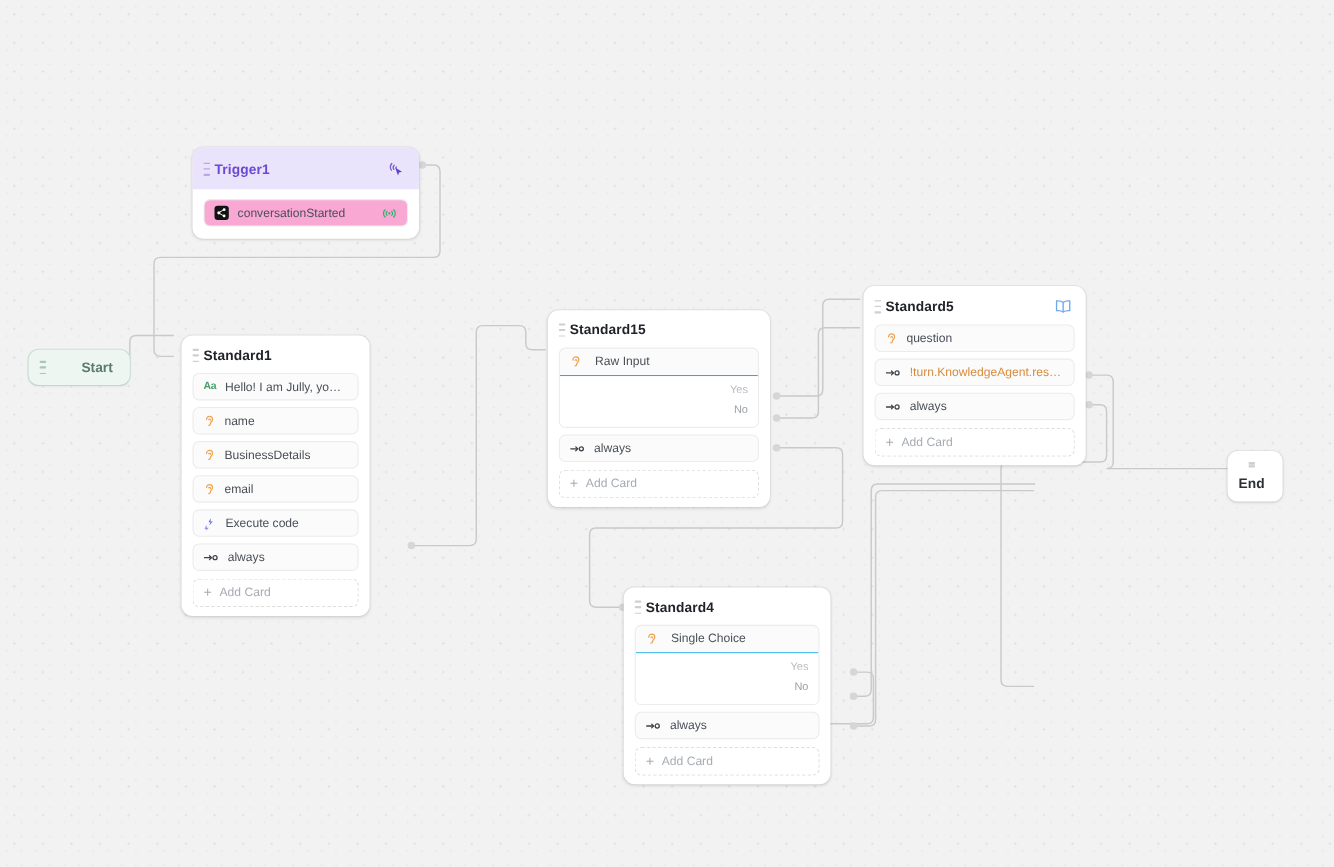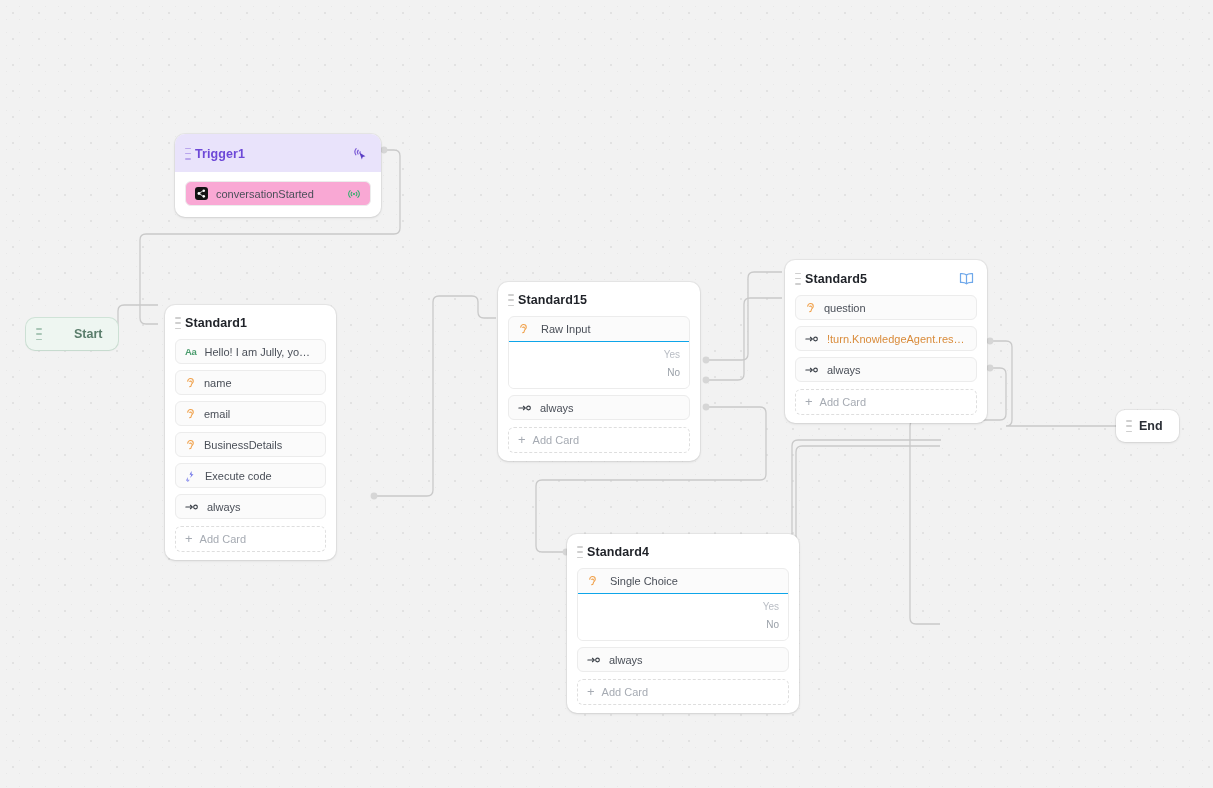--- a/index.html
+++ b/index.html
@@ -165,21 +165,21 @@
 
   <div class="pill start" style="left:26px; top:318px;gap:32px;">
     <span class="grip">
         <i></i>
         <i></i>
         <i></i>
       </span>
     <span>Start</span>
   </div>
 
-  <div class="pill end" style="left:1116px; top:410px;">
+  <div class="pill end" style="left:1116px; top:410px;flex-direction:column;">
     <span class="grip">
         <i></i>
         <i></i>
         <i></i>
       </span>
     <span>End</span>
   </div>
 
   <div class="node trigger" style="left:175px; top:134px; width:206px;">
     <div class="node-head">
@@ -248,31 +248,31 @@
         <span class="lbl">name</span>
       </div>
 
       <div class="card">
         <span class="ico">
           <svg width="11" height="12" viewBox="0 0 12 13" fill="none" stroke="#f0a14b" stroke-width="1.2" stroke-linecap="round">
             <path d="M3 4.6a3 3 0 0 1 6 0c0 2-2.2 2.6-2.2 4.3 0 .9-.7 1.6-1.6 1.6"></path>
             <path d="M5.2 4.8a1 1 0 0 1 1.8.6"></path>
           </svg>
         </span>
-        <span class="lbl">email</span>
+        <span class="lbl">BusinessDetails</span>
       </div>
 
       <div class="card">
         <span class="ico">
           <svg width="11" height="12" viewBox="0 0 12 13" fill="none" stroke="#f0a14b" stroke-width="1.2" stroke-linecap="round">
             <path d="M3 4.6a3 3 0 0 1 6 0c0 2-2.2 2.6-2.2 4.3 0 .9-.7 1.6-1.6 1.6"></path>
             <path d="M5.2 4.8a1 1 0 0 1 1.8.6"></path>
           </svg>
         </span>
-        <span class="lbl">BusinessDetails</span>
+        <span class="lbl">email</span>
       </div>
 
       <div class="card">
         <span class="ico">
           <svg width="12" height="12" viewBox="0 0 14 14" fill="#6f74e8">
             <path d="M7.6 1.2 5.3 5.6h2.1L5.9 9.4 9.9 4.9H7.7z"></path>
             <path d="M3.2 8.2 1 12.6h2.1L1.6 16 5.6 11.5H3.4z" opacity=".75"></path>
           </svg>
         </span>
         <span class="lbl">Execute code</span>
@@ -388,21 +388,21 @@
         <span class="lbl">always</span>
       </div>
 
       <div class="add-card">
         <span class="plus">+</span>
         <span>Add Card</span>
       </div>
     </div>
   </div>
 
-  <div class="node" style="left:567px; top:534px; width:232px;">
+  <div class="node" style="left:567px; top:534px; width:188px;">
     <div class="node-head">
       <span class="grip">
           <i></i>
           <i></i>
           <i></i>
         </span>
       <span class="node-title">Standard4</span>
     </div>
     <div class="node-body">
       <div class="choice-card">

